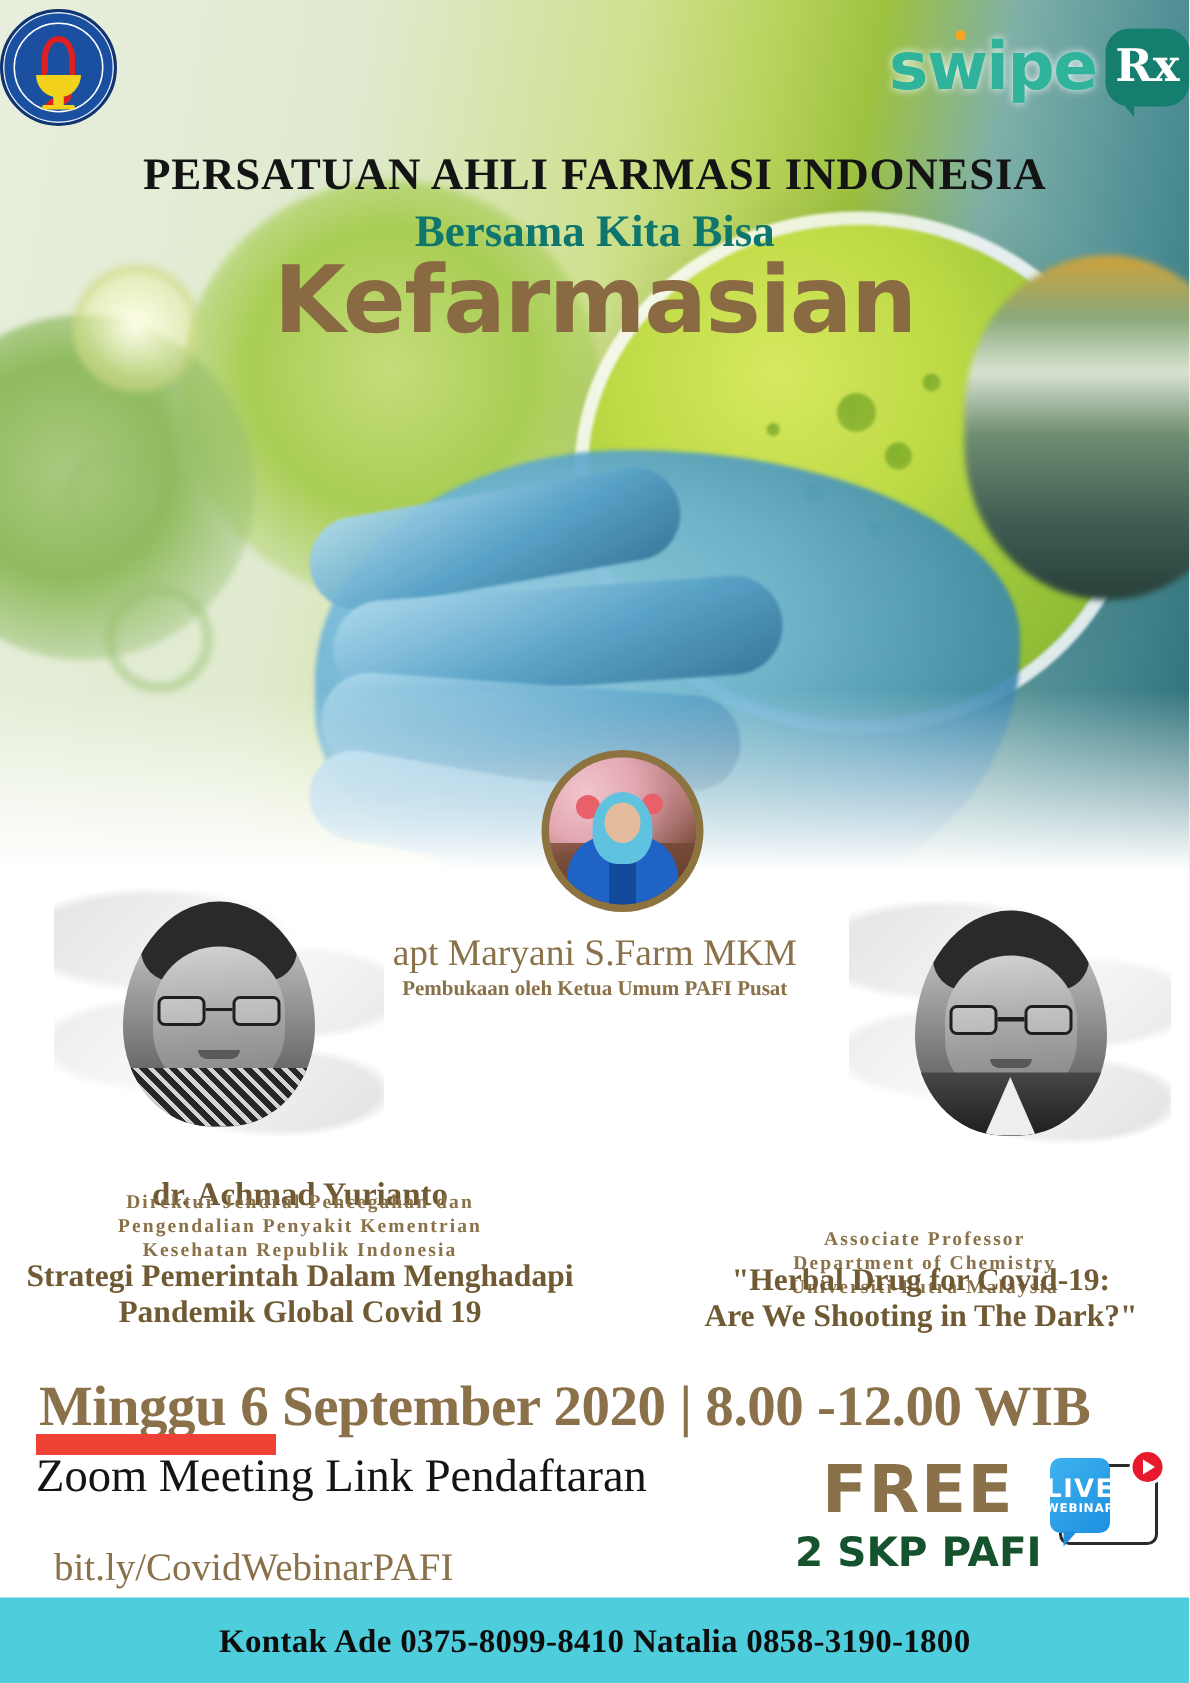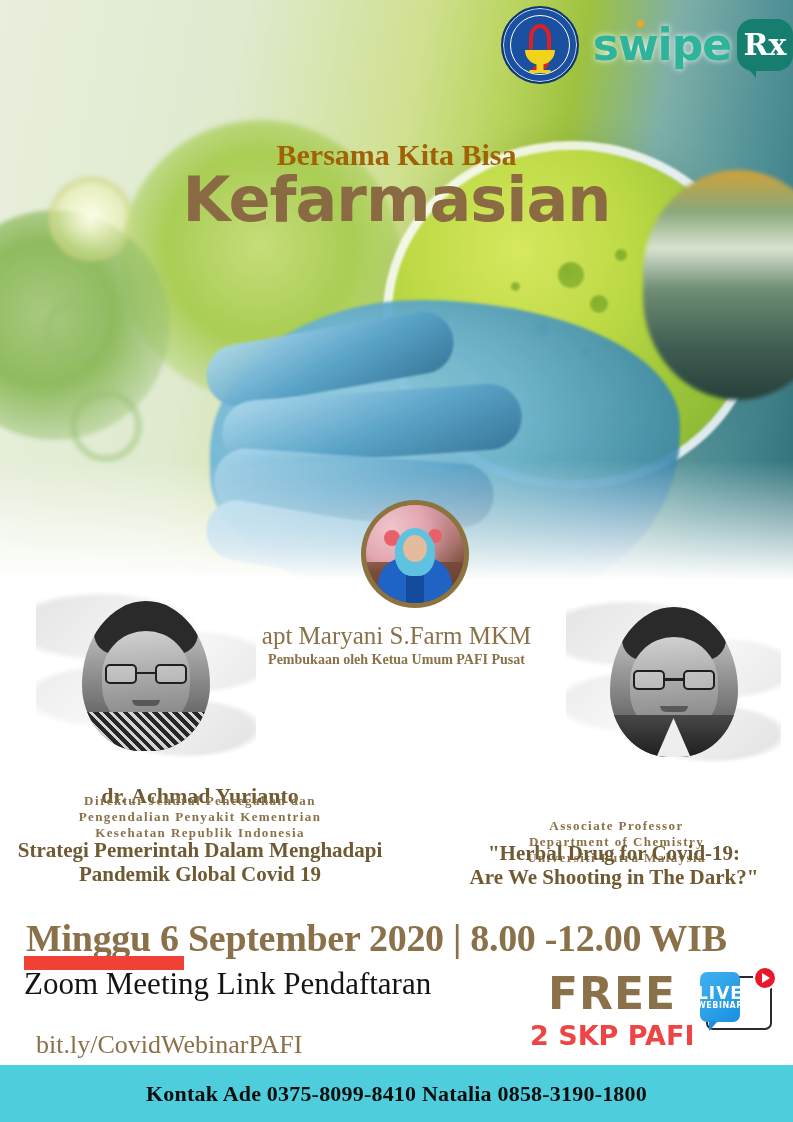--- a/index.html
+++ b/index.html
@@ -101,21 +101,21 @@
     filter:blur(2px);
   }
   .hero-fade {
     position:absolute; left:0; bottom:0; width:100%; height:120px;
     background:linear-gradient(180deg, rgba(255,255,255,0) 0%, rgba(255,255,255,.55) 55%, #ffffff 100%);
   }
 
   
   .logo-row {
     position:absolute; left:0; top:6px; width:100%;
-    display:flex; align-items:center; justify-content:flex-end; gap:14px;
+    display:flex; align-items:center; justify-content:space-between; gap:14px;
     z-index:6;
   }
   .pafi-logo {
     width:78px; height:78px; border-radius:50%;
     background:#1b4fa0;
     border:2px solid #0f3470;
     position:relative; overflow:hidden;
     display:flex; align-items:center; justify-content:center;
   }
   .pafi-inner {
@@ -186,21 +186,21 @@
     position:absolute; left:0; top:100px; width:100%;
     text-align:center; z-index:5;
     font-family:"Liberation Serif", serif;
     font-weight:bold; font-size:30px; color:#141414;
     letter-spacing:.5px;
   }
   .tagline {
     position:absolute; left:0; top:138px; width:100%;
     text-align:center; z-index:5;
     font-family:"Liberation Serif", serif;
-    font-weight:bold; font-size:30px; color:#a16207;
+    font-weight:bold; font-size:30px; color:#0f766e;
   }
   .main-title {
     position:absolute; left:0; top:168px; width:100%;
     text-align:center; z-index:5;
     font-family:"DejaVu Sans", sans-serif;
     font-weight:bold; font-size:62px; color:#8a6a43;
     line-height:1.02; letter-spacing:-1px;
   }
   .main-title .l2 { display:block; }
 
@@ -381,21 +381,21 @@
   }
   .free {
     position:absolute; left:548px; top:968px; z-index:6;
     font-family:"DejaVu Sans", sans-serif;
     font-weight:bold; font-size:44px; color:#8a7149;
     letter-spacing:1px;
   }
   .skp {
     position:absolute; left:530px; top:1020px; z-index:6;
     font-family:"DejaVu Sans", sans-serif;
-    font-weight:bold; font-size:27px; color:#ef4444;
+    font-weight:bold; font-size:27px; color:#14532d;
   }
 
   
   .live-badge {
     position:absolute; left:700px; top:972px;
     width:74px; height:62px; z-index:7;
   }
   .lb-back {
     position:absolute; left:6px; top:4px;
     width:66px; height:54px; border-radius:7px;
@@ -495,20 +495,21 @@
     </div>
 
     <div class="swipe-logo">
       <div class="swipe-word">swipe<span class="swipe-dot"></span></div>
       <div class="rx-bubble">
         <span class="rx-text">Rx</span>
       </div>
     </div>
   </div>
 
+  <div class="org-name">PERSATUAN AHLI FARMASI INDONESIA</div>
   <div class="tagline">Bersama Kita Bisa</div>
   <div class="main-title">
     <span class="l2">Kefarmasian</span>
   </div>
 
   <div class="center-portrait">
     <div class="cp-photo">
       <div class="cp-sakura"></div>
       <div class="cp-lantern"></div>
       <div class="cp-lantern2"></div>

